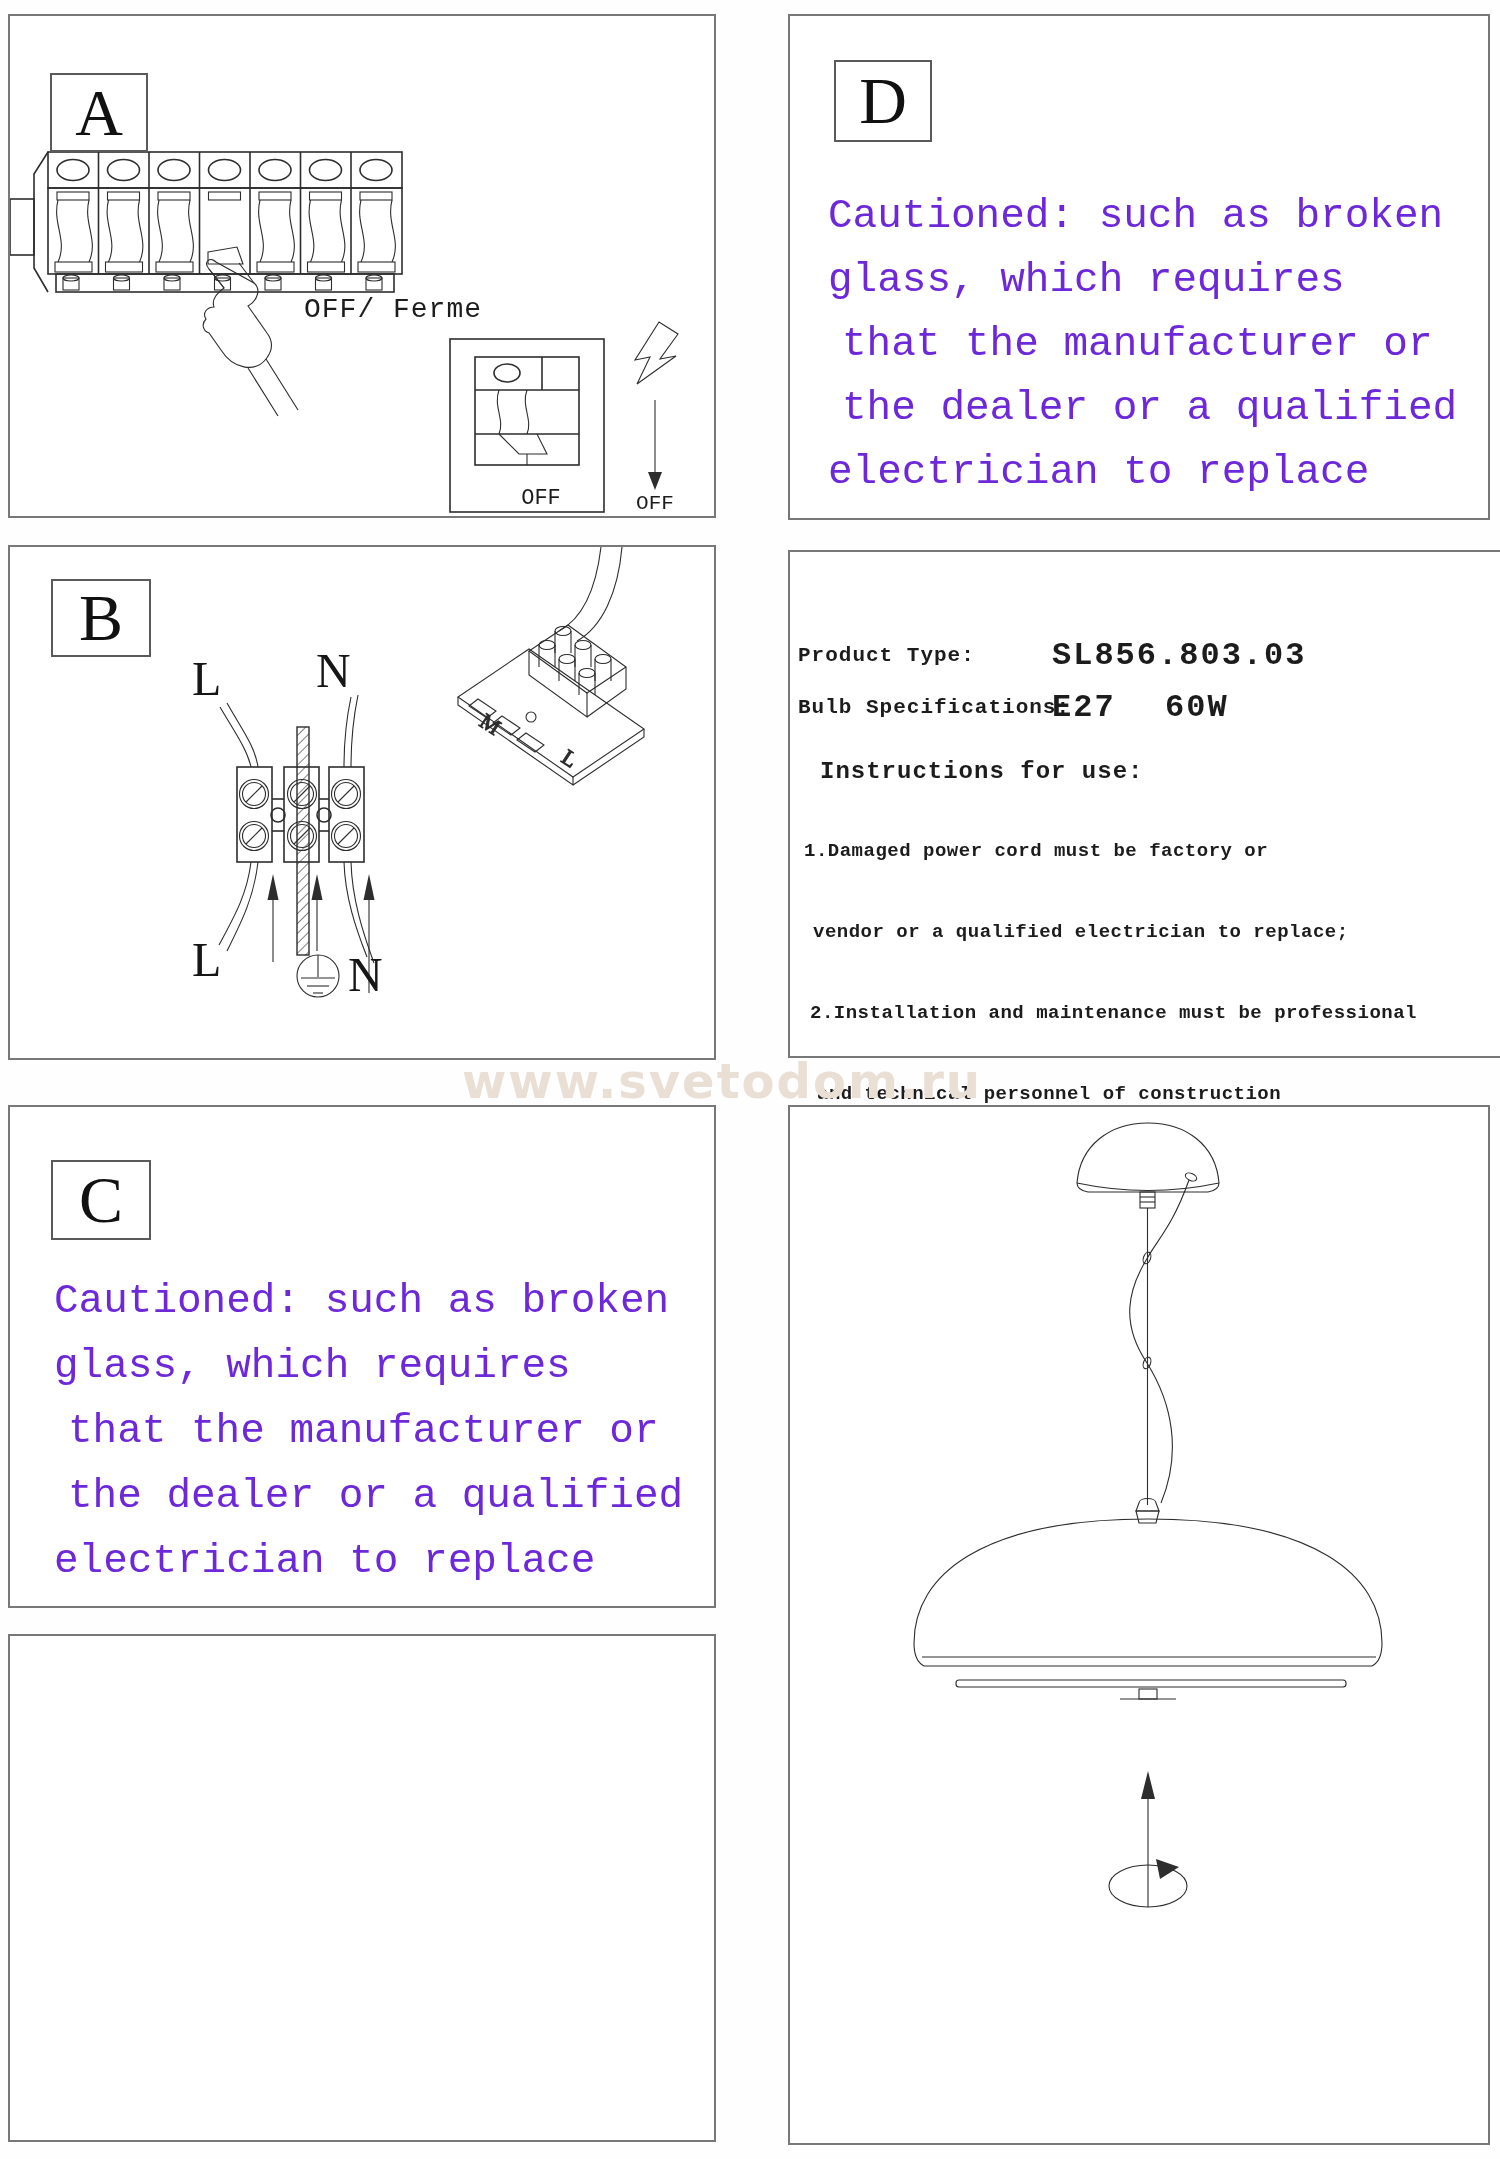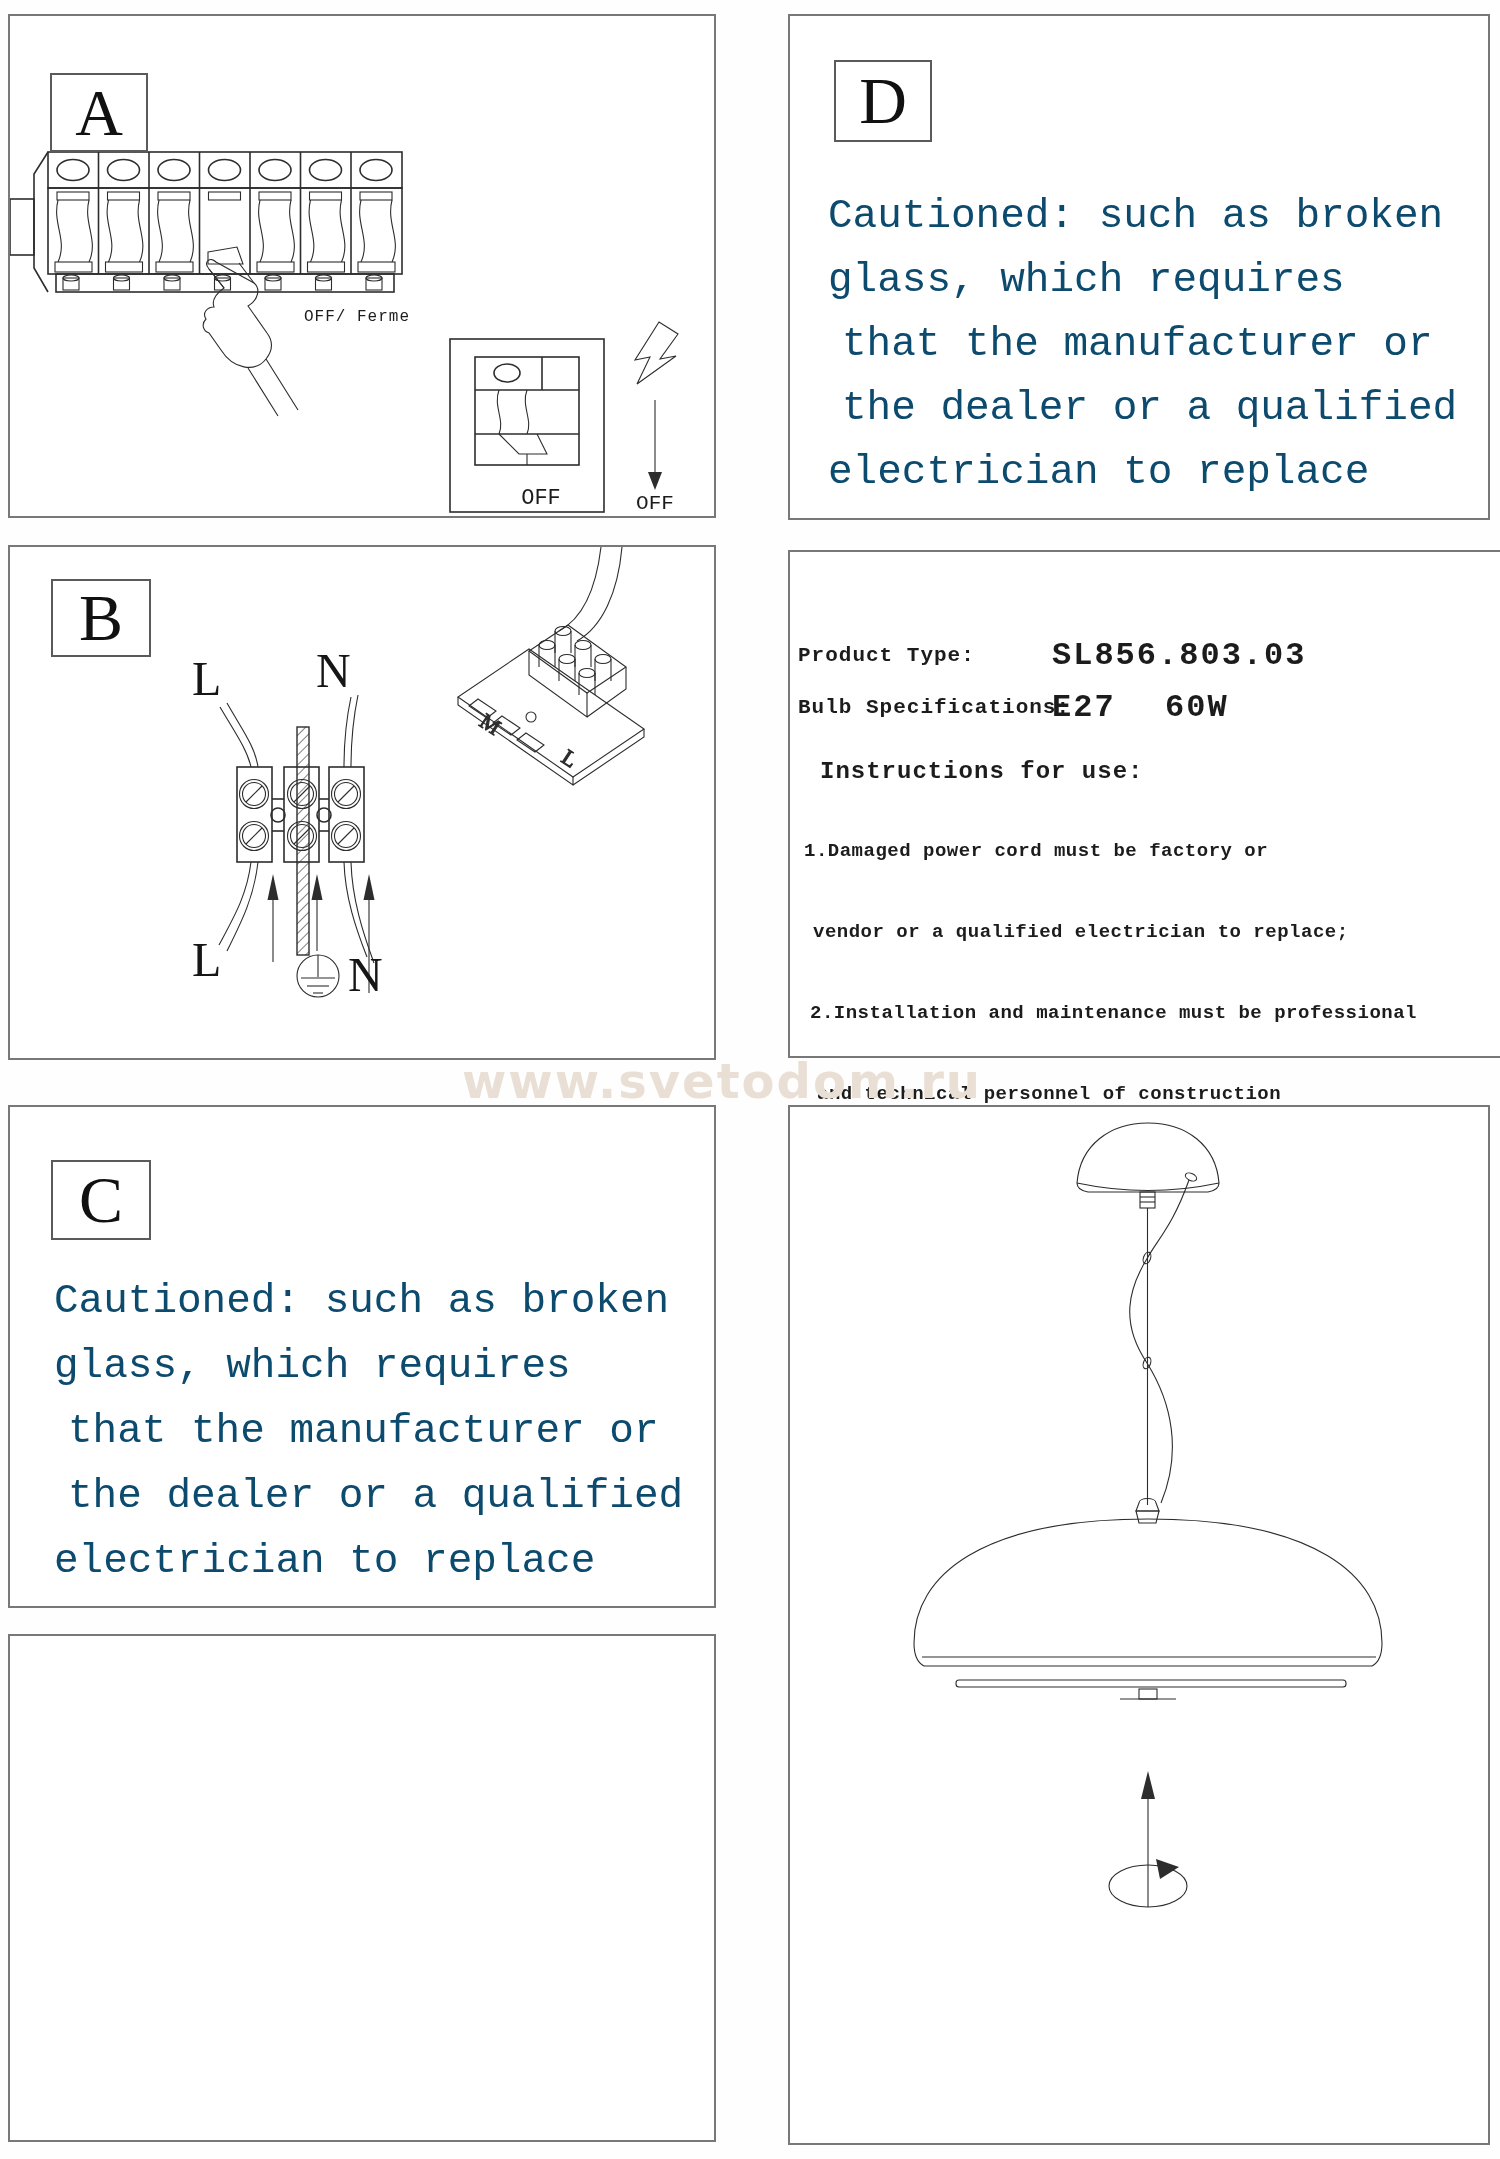--- a/index.html
+++ b/index.html
@@ -14,21 +14,21 @@
   .pS{left:788px;top:550px;width:734px;height:508px;font-weight:bold;}
   .pL{left:788px;top:1105px;width:702px;height:1040px;}
   .labelbox{position:absolute;border:2px solid #5a5a5a;background:#fff;
             display:flex;align-items:center;justify-content:center;
             font-family:"Liberation Serif",serif;font-size:66px;line-height:1;color:#111;}
   .lbA{left:40px;top:57px;width:94px;height:75px;}
   .lbB{left:41px;top:32px;width:96px;height:74px;}
   .lbC{left:41px;top:53px;width:96px;height:76px;}
   .lbD{left:44px;top:44px;width:94px;height:78px;}
   .abs{position:absolute;white-space:pre;}
-  .caution{position:absolute;font-family:"Liberation Mono",monospace;font-size:41px;color:#0c4a6e;}
+  .caution{position:absolute;font-family:"Liberation Mono",monospace;font-size:41px;color:#6d28d9;}
   .pD .caution{left:38px;top:168px;line-height:64px;}
   .pC .caution{left:44px;top:162px;line-height:65px;}
   .caution .ind{padding-left:14px;}
   .mono{font-family:"Liberation Mono",monospace;}
   .serifL{font-family:"Liberation Serif",serif;color:#161616;}
   .spec-label{font-size:21px;letter-spacing:1px;}
   .spec-value{font-size:32px;letter-spacing:2px;}
   .instr{font-size:19px;line-height:27px;letter-spacing:0.5px;}
   .watermark{position:absolute;left:0;top:1053px;width:1444px;text-align:center;z-index:6;
              font-family:"DejaVu Sans",sans-serif;font-weight:bold;font-size:48px;
@@ -161,21 +161,21 @@
 
       <g>
         <path class="thin" d="M649,306 L625,344 L640,341 L627,368 L666,340 L650,343 L668,318 Z"></path>
         <line class="thin" x1="645" y1="384" x2="645" y2="456"></line>
         <polygon class="fill" points="638,456 652,456 645,474"></polygon>
       </g>
     </svg>
     <div class="labelbox lbA">
       <span>A</span>
     </div>
-    <div class="abs mono" style="left:294px;top:292px;font-size:16px;letter-spacing:1px;">OFF/ Ferme</div>
+    <div class="abs mono" style="left:294px;top:278px;font-size:28px;letter-spacing:1px;">OFF/ Ferme</div>
     <div class="abs mono" style="left:495px;top:470px;width:72px;text-align:center;font-size:22px;">OFF</div>
     <div class="abs mono" style="left:610px;top:476px;width:70px;text-align:center;font-size:21px;">OFF</div>
   </div>
 
   <div class="panel pB" style="border-color: rgb(120, 120, 120);">
     <svg width="704" height="511" viewBox="0 0 704 511">
       <defs>
         <pattern id="hatchB" width="7" height="7" patternUnits="userSpaceOnUse" patternTransform="rotate(45)">
           <line x1="0" y1="0" x2="0" y2="7" stroke="#2d2d2d" stroke-width="1.2"></line>
         </pattern>

